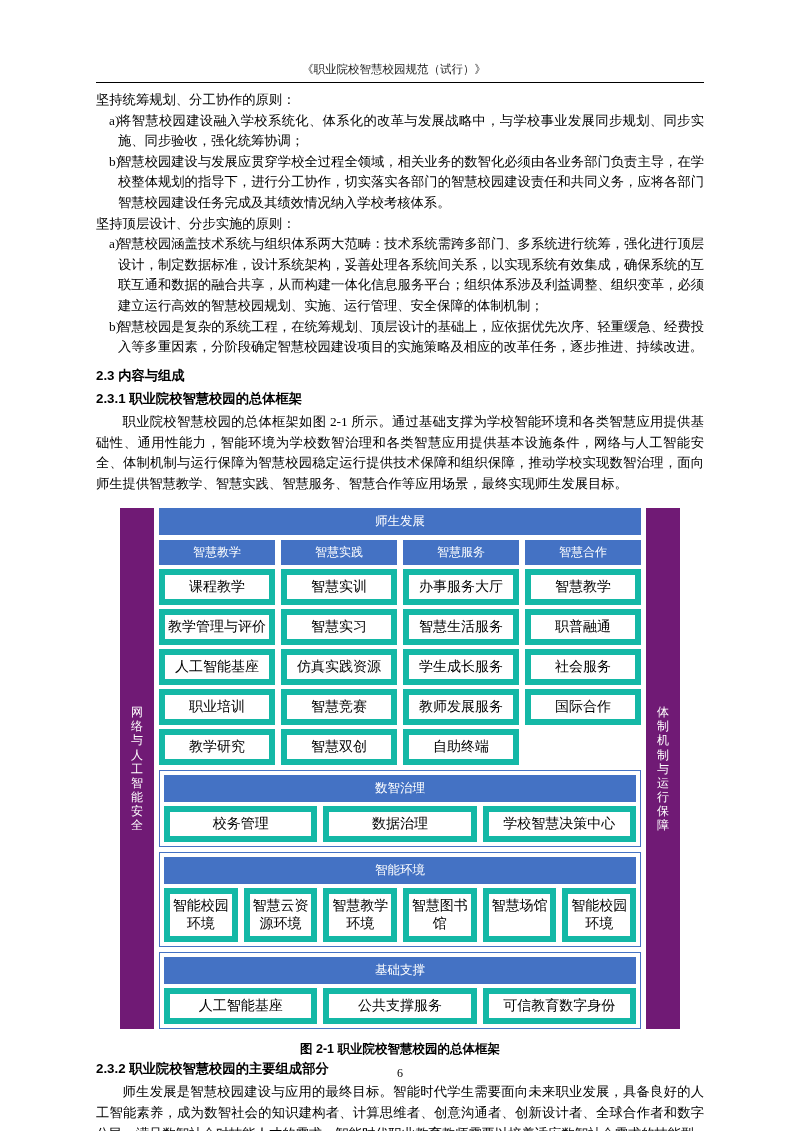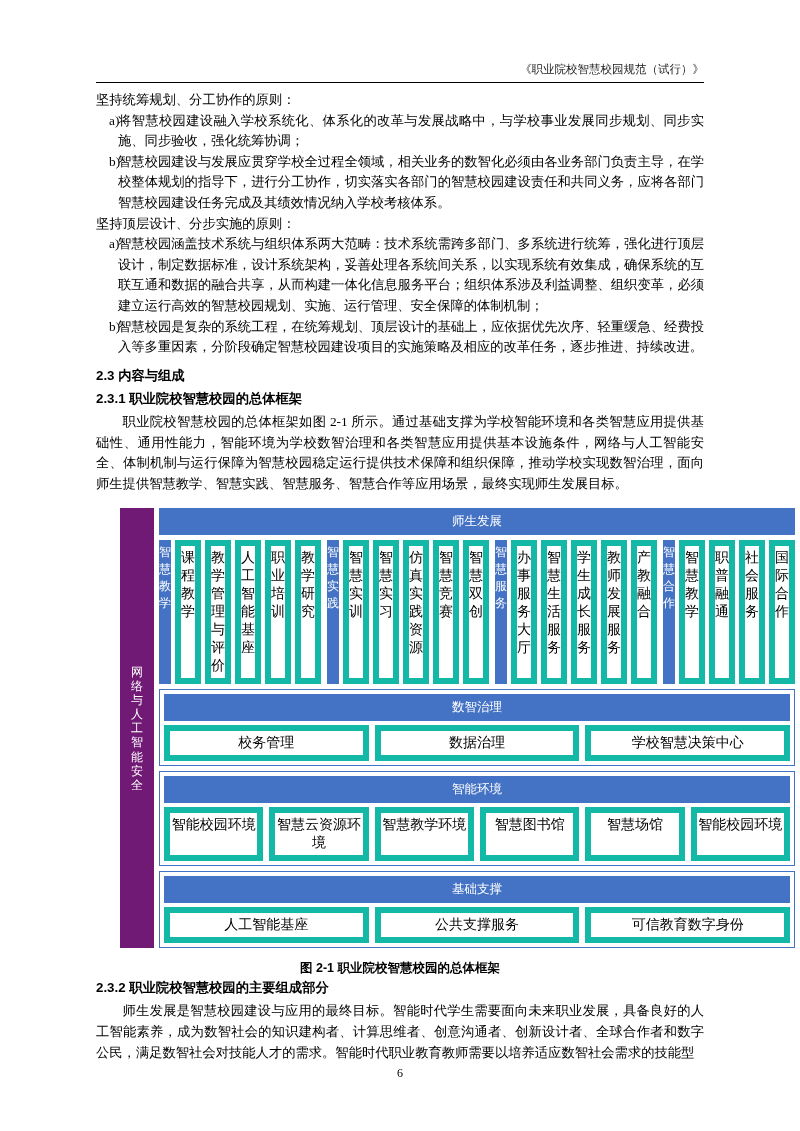--- a/index.html
+++ b/index.html
@@ -18,21 +18,21 @@
     margin: 0 auto;
     background: #ffffff;
     box-sizing: border-box;
     overflow: hidden;
   }
   .header {
     position: absolute;
     top: 62px;
     left: 84px;
     right: 96px;
-    text-align: right;
+    text-align: center;
     font-size: 11.5px;
     color: #1a1a1a;
     font-family: "Liberation Serif", serif;
   }
   .header-rule {
     position: absolute;
     top: 82px;
     left: 96px;
     right: 96px;
     border-bottom: 1px solid #000;
@@ -131,21 +131,21 @@
     font-size: 12.5px;
     padding: 5px 0;
   }
   .cols {
     display: flex;
     gap: 6px;
   }
   .col {
     flex: 1 1 0;
     display: flex;
-    flex-direction: row;
+    flex-direction: column;
     gap: 4px;
   }
   .col-head {
     background: #4472c4;
     color: #fff;
     font-size: 12px;
     text-align: center;
     padding: 4px 0;
   }
   .cell {
@@ -249,21 +249,21 @@
               <div class="cell">仿真实践资源</div>
               <div class="cell">智慧竞赛</div>
               <div class="cell">智慧双创</div>
             </div>
             <div class="col">
               <div class="col-head">智慧服务</div>
               <div class="cell">办事服务大厅</div>
               <div class="cell">智慧生活服务</div>
               <div class="cell">学生成长服务</div>
               <div class="cell">教师发展服务</div>
-              <div class="cell">产教融合</div>
+              <div class="cell">自助终端</div>
             </div>
             <div class="col">
               <div class="col-head">智慧合作</div>
               <div class="cell">智慧教学</div>
               <div class="cell">职普融通</div>
               <div class="cell">社会服务</div>
               <div class="cell">国际合作</div>
             </div>
           </div>
 

